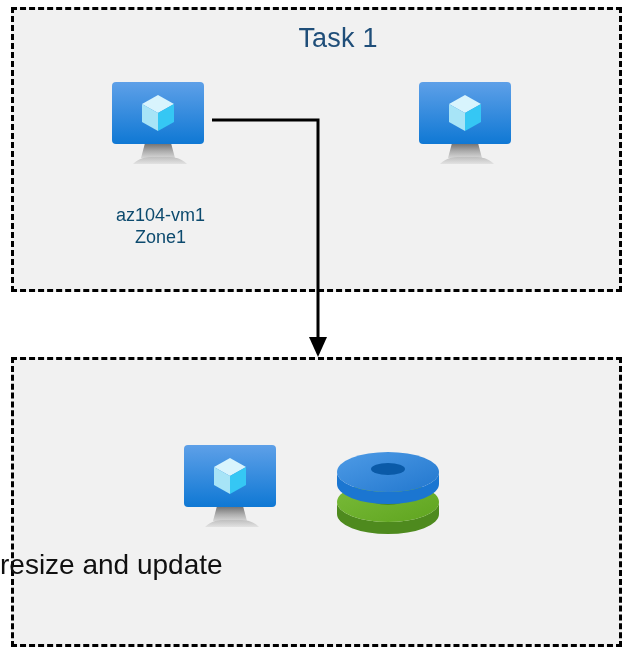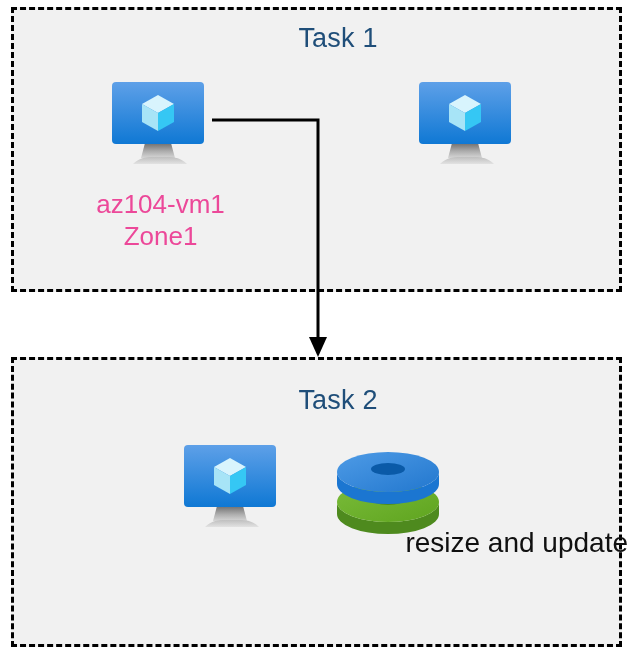--- a/index.html
+++ b/index.html
@@ -48,31 +48,31 @@
   
   .node {
     position: absolute;
     text-align: center;
   }
   #vm1-node { left: 48px;  top: 80px;  width: 225px; }
   #vm2-node { left: 355px; top: 80px;  width: 225px; }
   #vm3-node { left: 120px; top: 443px; width: 225px; }
 
   .node-label {
-    margin-top: 16px;
-    font-size: 26px;
+    margin-top: 32px;
+    font-size: 18px;
     line-height: 1.24;
-    color: #ec4899;
+    color: #0c4a6e;
     white-space: pre-line;
   }
   #resize-label {
     position: absolute;
     left: 0; right: 0;
-    top: 529px;
-    text-align: right;
+    top: 551px;
+    text-align: left;
     font-size: 28px;
     line-height: 1;
     color: #101010;
   }
 
   
   .vm-icon {
     display: block;
     margin: 0 auto;
   }
@@ -157,21 +157,20 @@
       </g>
     </svg>
   </div>
 
   <svg id="connector">
     <path d="M212 120 H318 V344" stroke="#000000" stroke-width="3" fill="none"></path>
     <path d="M318 357 L309 337 L327 337 Z" fill="#000000"></path>
   </svg>
 
   <div id="task2-box" class="task-box"></div>
-  <div id="task2-title" class="task-title">Task 2</div>
 
   <div id="vm3-node" class="node">
     <svg class="vm-icon" width="110" height="92" viewBox="0 0 110 92">
       <defs>
         <linearGradient id="scr3" x1="0" y1="0" x2="0" y2="1">
           <stop offset="0" stop-color="#5EA0E8"></stop>
           <stop offset="1" stop-color="#0F78D4"></stop>
         </linearGradient>
         <linearGradient id="stand3" x1="0" y1="0" x2="0" y2="1">
           <stop offset="0" stop-color="#6E6E6E"></stop>

